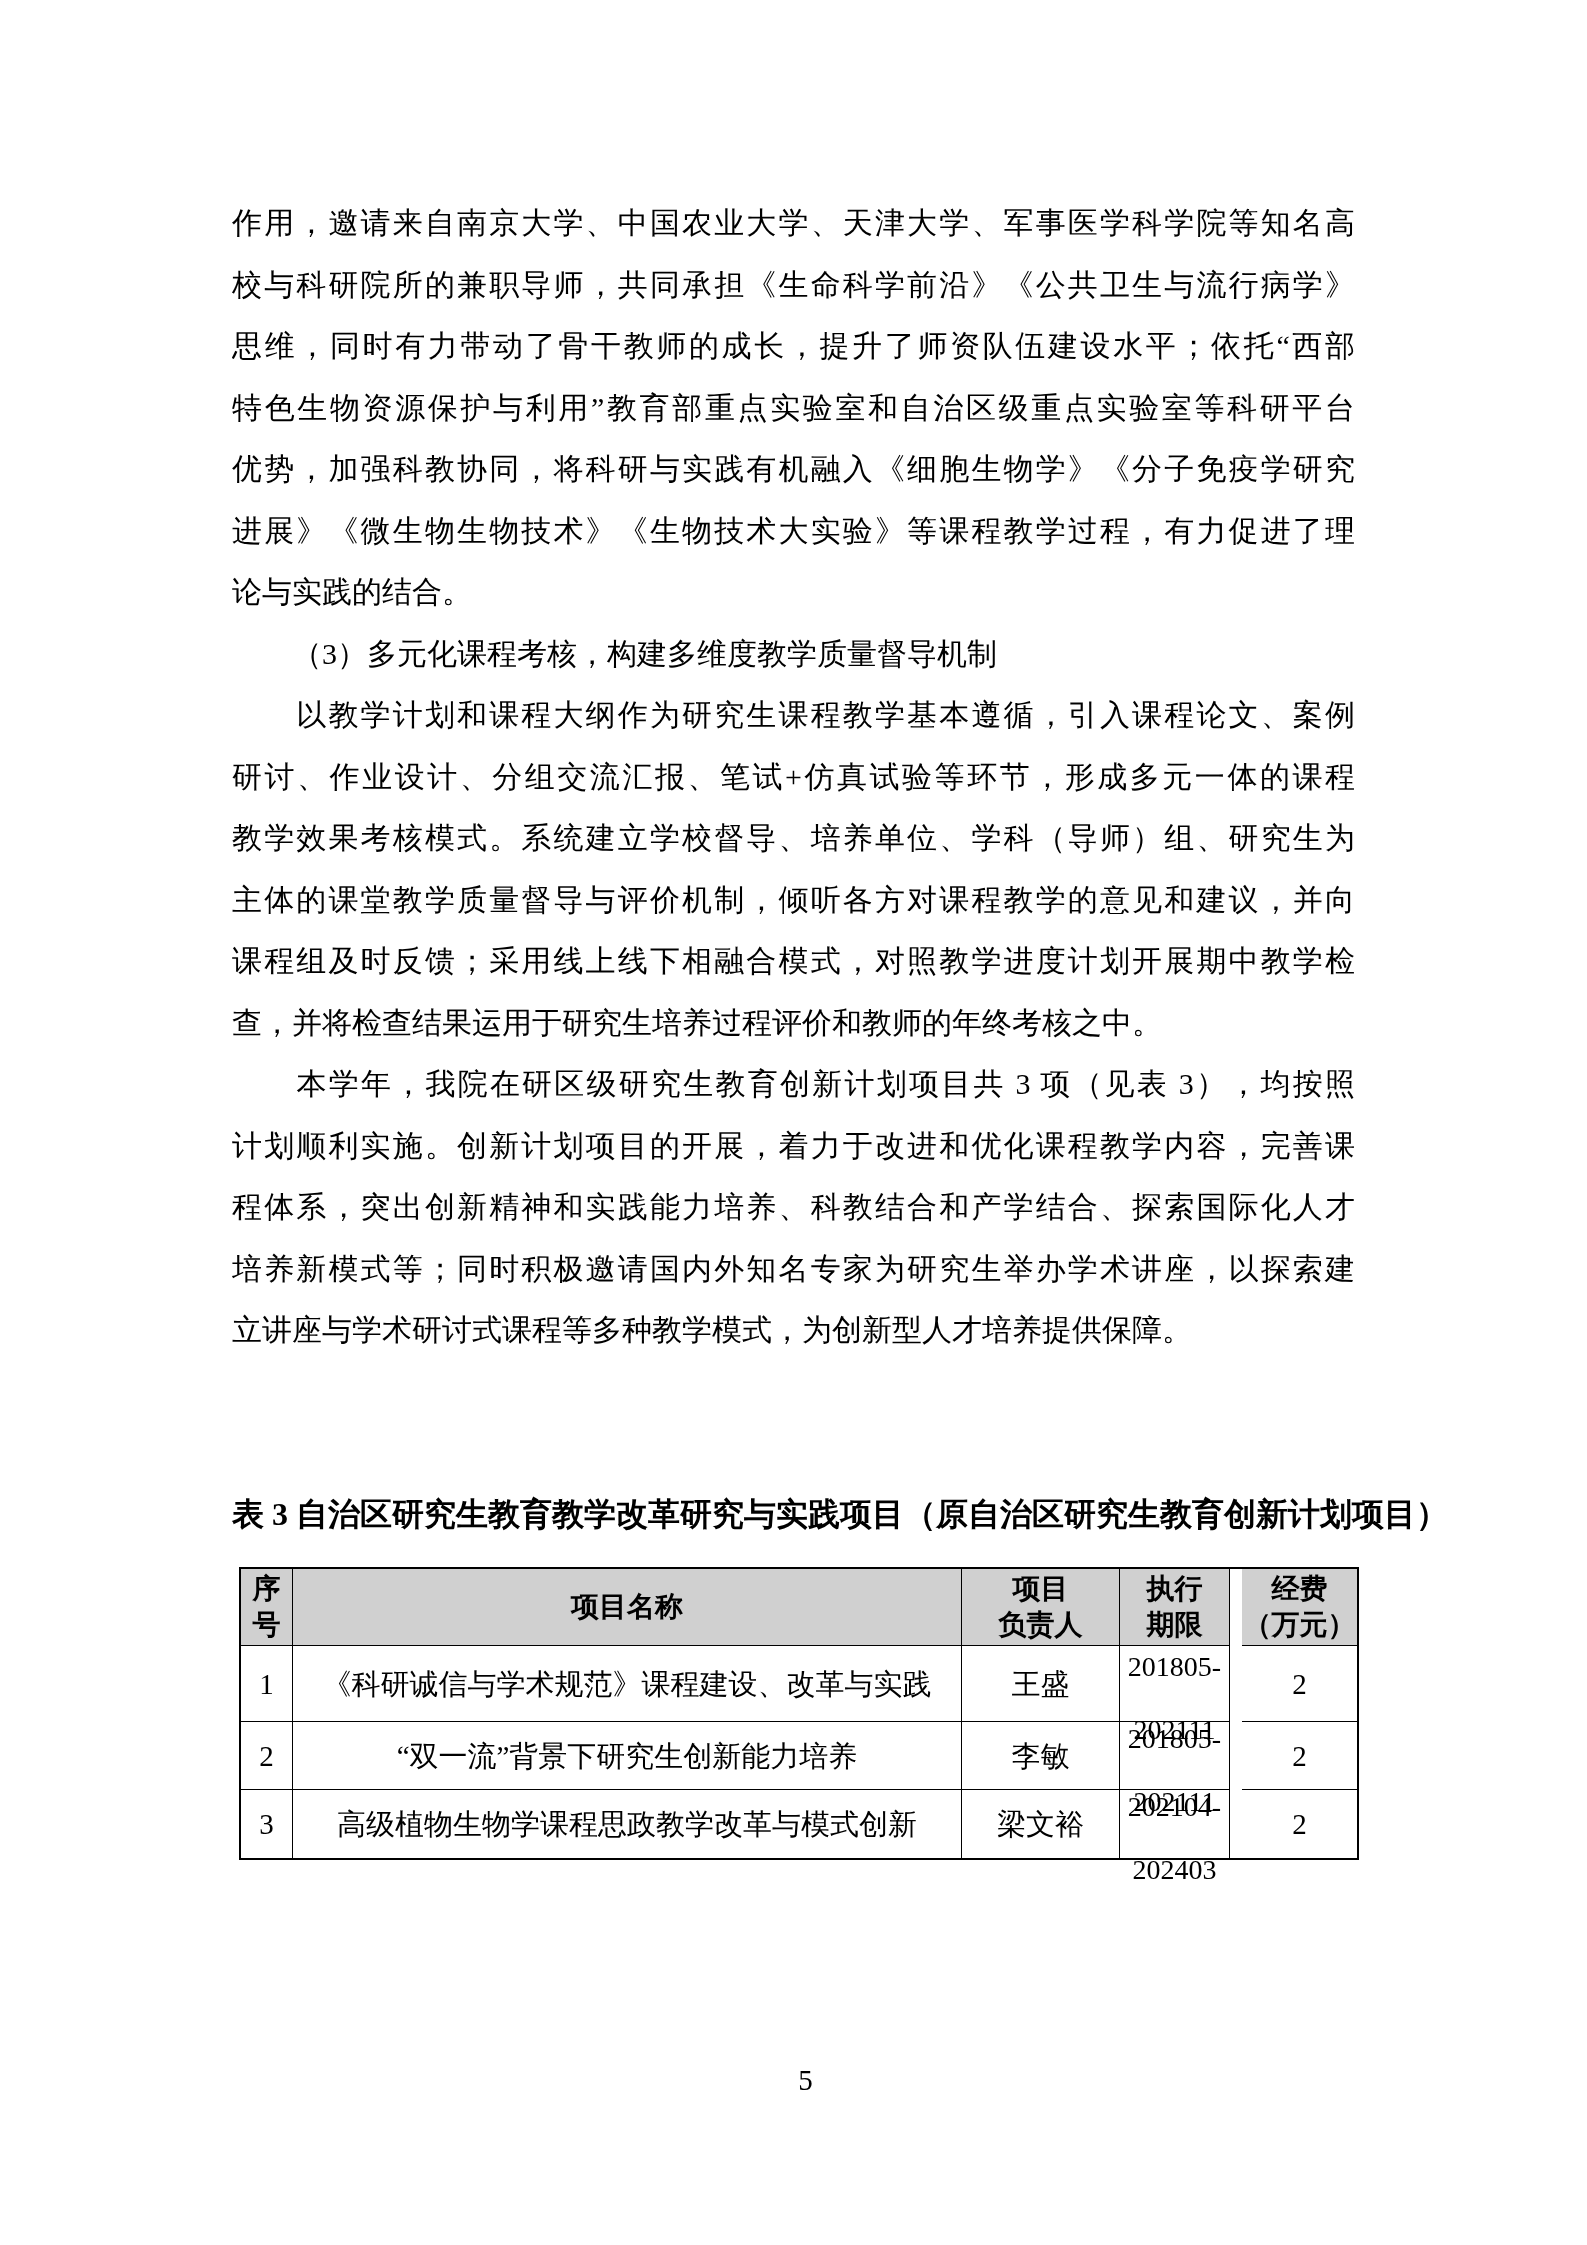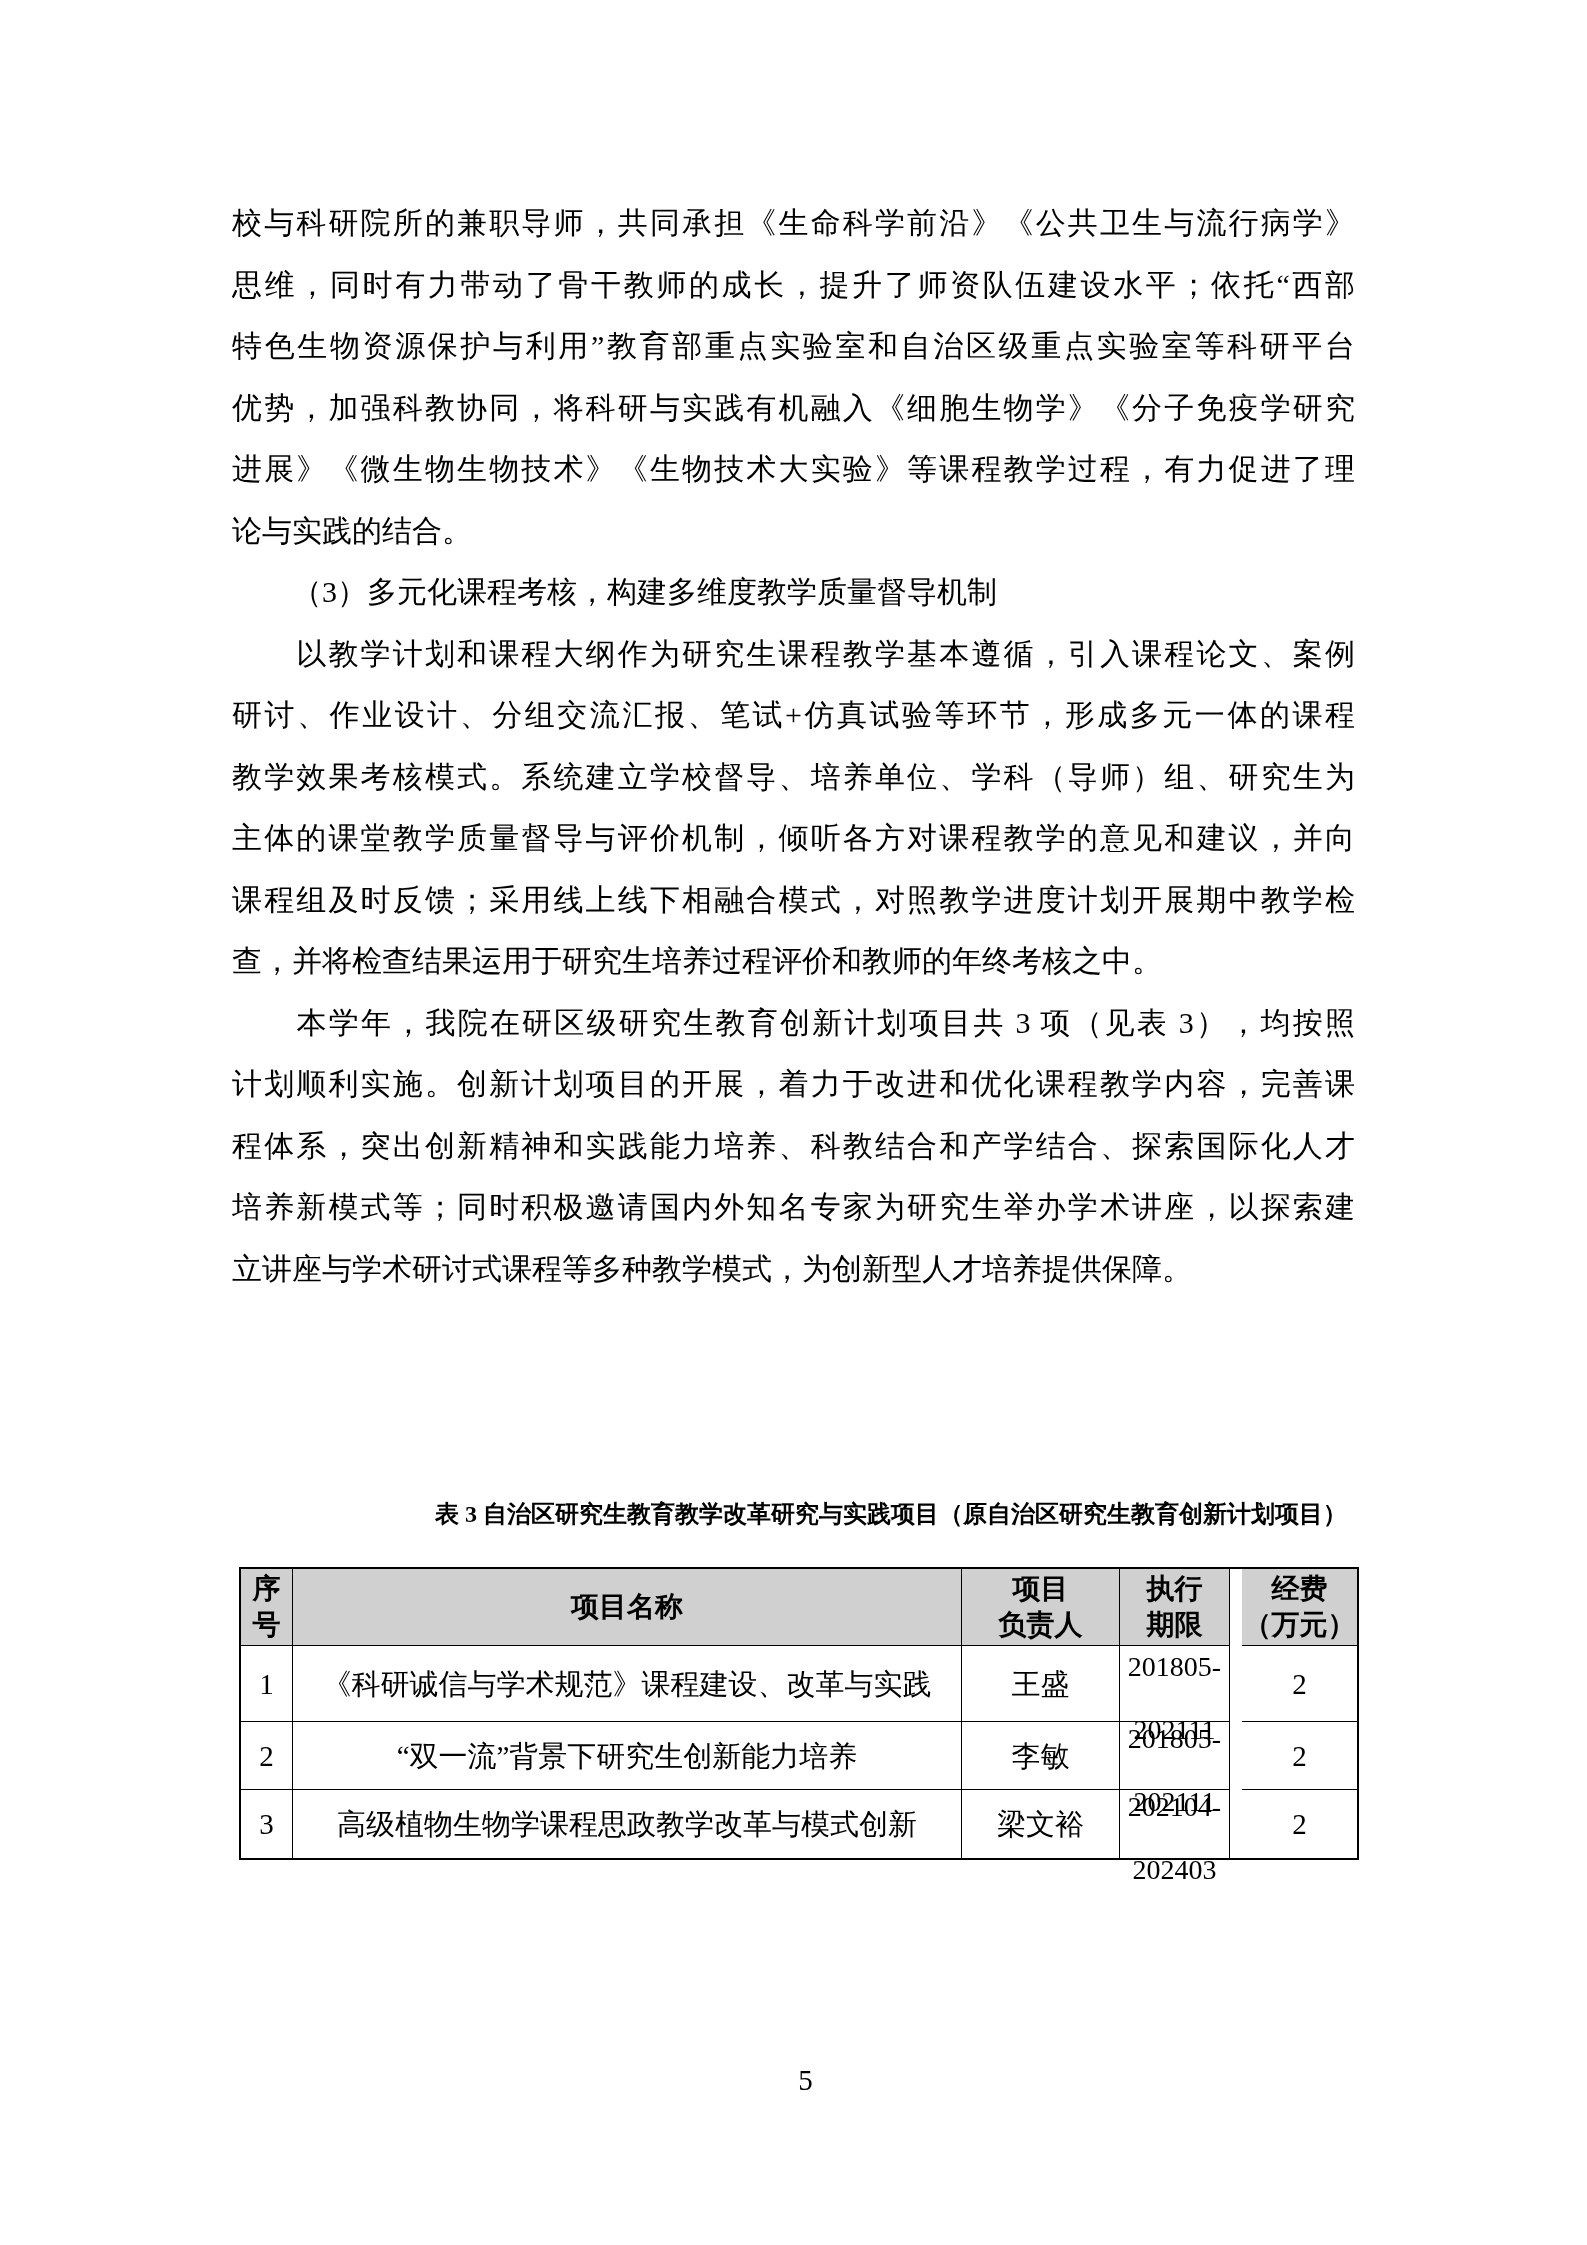--- a/index.html
+++ b/index.html
@@ -34,25 +34,25 @@
     overflow:hidden;
   }
   .line.fill {
     white-space:normal;
     text-align:justify;
     text-align-last:justify;
   }
   
   .table-title {
     position:absolute;
-    left:224px; top:1492px;
+    left:232px; top:1492px;
     width:1123px;
     text-align:right;
     font-weight:bold;
-    font-size:24px;
+    font-size:32px;
     line-height:44px;
     white-space:nowrap;
   }
   
   .ptable {
     position:absolute;
     left:239px; top:1567px;
     border:2px solid var(--border-c);
     background:var(--page-bg);
   }
@@ -96,20 +96,21 @@
     font-size:29px;
     line-height:40px;
   }
 </style>
 </head>
 <body>
 
 <div class="page">
   <div class="body-text">
       <div class="para">
+        <div class="line fill">作用，邀请来自南京大学、中国农业大学、天津大学、军事医学科学院等知名高</div>
         <div class="line fill">校与科研院所的兼职导师，共同承担《生命科学前沿》《公共卫生与流行病学》</div>
         <div class="line fill">思维，同时有力带动了骨干教师的成长，提升了师资队伍建设水平；依托“西部</div>
         <div class="line fill">特色生物资源保护与利用”教育部重点实验室和自治区级重点实验室等科研平台</div>
         <div class="line fill">优势，加强科教协同，将科研与实践有机融入《细胞生物学》《分子免疫学研究</div>
         <div class="line fill">进展》《微生物生物技术》《生物技术大实验》等课程教学过程，有力促进了理</div>
         <div class="line">论与实践的结合。</div>
       </div>
       <div class="para">
         <div class="line">　　（3）多元化课程考核，构建多维度教学质量督导机制</div>
       </div>

